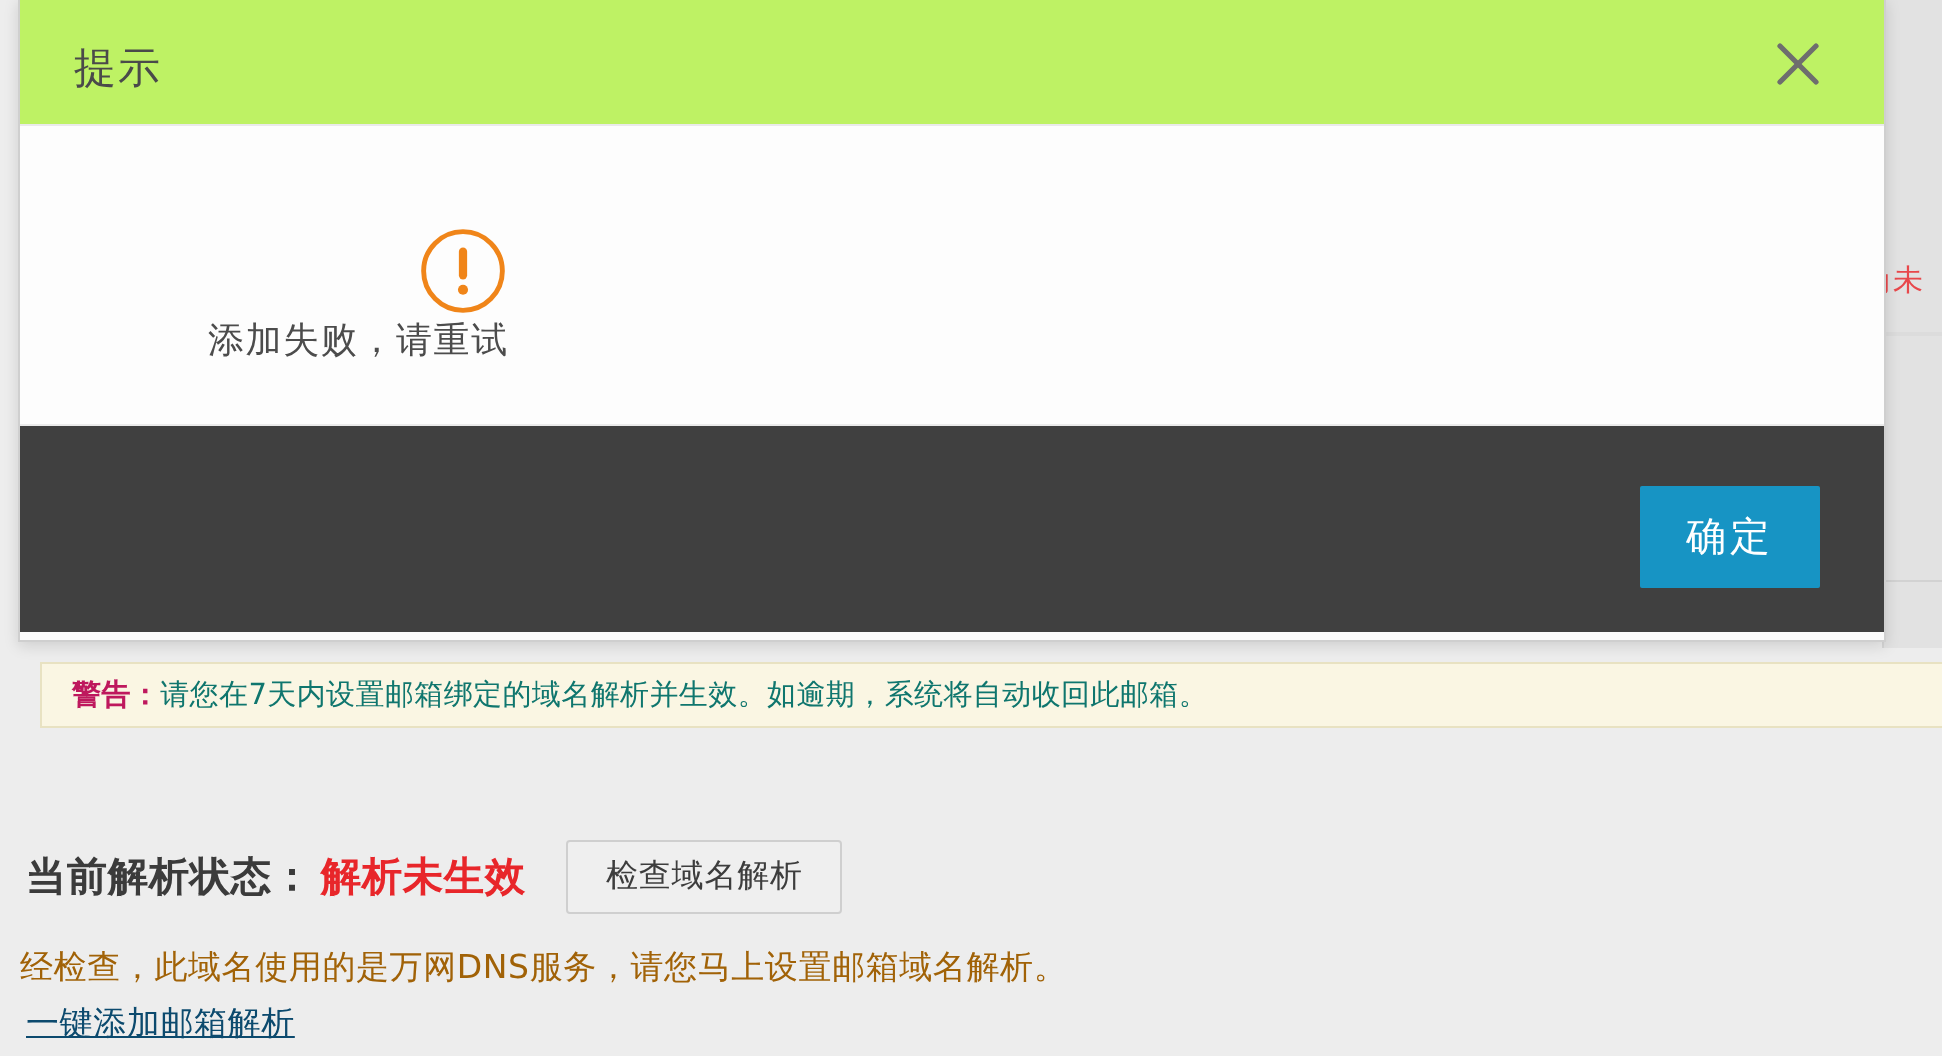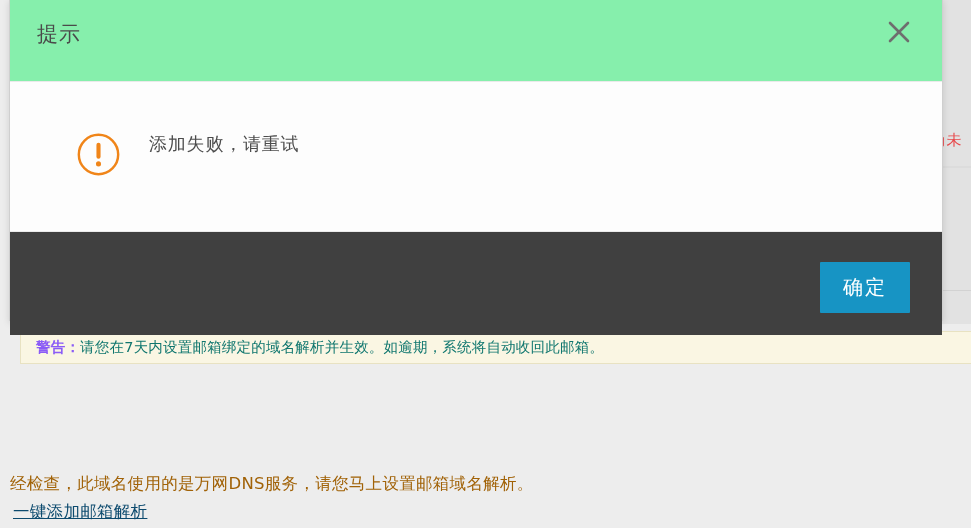--- a/index.html
+++ b/index.html
@@ -81,21 +81,21 @@
     border-right: none;
     box-sizing: border-box;
     display: flex;
     align-items: center;
     padding-left: 15px;
     font-size: 14.5px;
     white-space: nowrap;
     overflow: hidden;
   }
   .warn-label {
-    color: #8b5cf6;
+    color: #be185d;
     font-weight: bold;
     letter-spacing: 0.2px;
     text-align: center;
   }
   .warn-text {
     color: #0f766e;
     letter-spacing: 0.2px;
   }
   .warn-link {
     color: #2a6cb5;
@@ -166,24 +166,24 @@
     top: -1px;
     width: 934px;
     height: 322px;
     background: #fbfbfb;
     border: 1px solid #cfcfcf;
     box-sizing: border-box;
     box-shadow: 0 2px 7px rgba(0,0,0,0.13);
   }
   .modal-header {
     position: relative;
-    height: 82px;
+    height: 63px;
     border-bottom: 1px solid #eaeaea;
     box-sizing: border-box;
-    background: #86efac;
+    background: #bef264;
   }
   .modal-title {
     position: absolute;
     left: 27px;
     top: 20px;
     font-size: 21px;
     color: #4a4a4a;
     letter-spacing: 1px;
   }
   .modal-close {
@@ -207,21 +207,22 @@
     height: 150px;
     background: #fdfdfd;
     border-bottom: 1px solid #ebebeb;
     box-sizing: border-box;
   }
   .msg-wrap {
     position: absolute;
     left: 66px;
     top: 50px;
     display: flex;
-    align-items: flex-start;
+    align-items: flex-end;
+    flex-direction: column;
   }
   .warn-icon {
     width: 45px;
     height: 45px;
     flex: none;
   }
   .msg-text {
     margin-left: 28px;
     font-size: 18px;
     color: #4c4c4c;
@@ -260,20 +261,25 @@
     <div class="bg-panel-edge2"></div>
     <div class="bg-panel-edge3"></div>
     <div class="bg-right-text">尚未</div>
   </div>
 
   <div class="warn-bar">
     <span class="warn-label">警告：</span>
     <span class="warn-text">请您在7天内设置邮箱绑定的域名解析并生效。如逾期，系统将自动收回此邮箱。</span>
   </div>
 
+  <div class="status-row">
+    <span class="status-label">当前解析状态：</span>
+    <span class="status-value">解析未生效</span>
+    <button class="check-btn">检查域名解析</button>
+  </div>
 
   <div class="desc-line">经检查，此域名使用的是万网DNS服务，请您马上设置邮箱域名解析。</div>
 
   <a class="oneclick-link" href="#">一键添加邮箱解析</a>
 
   <div class="modal">
 
     <div class="modal-header">
       <div class="modal-title">提示</div>
       <button class="modal-close">

